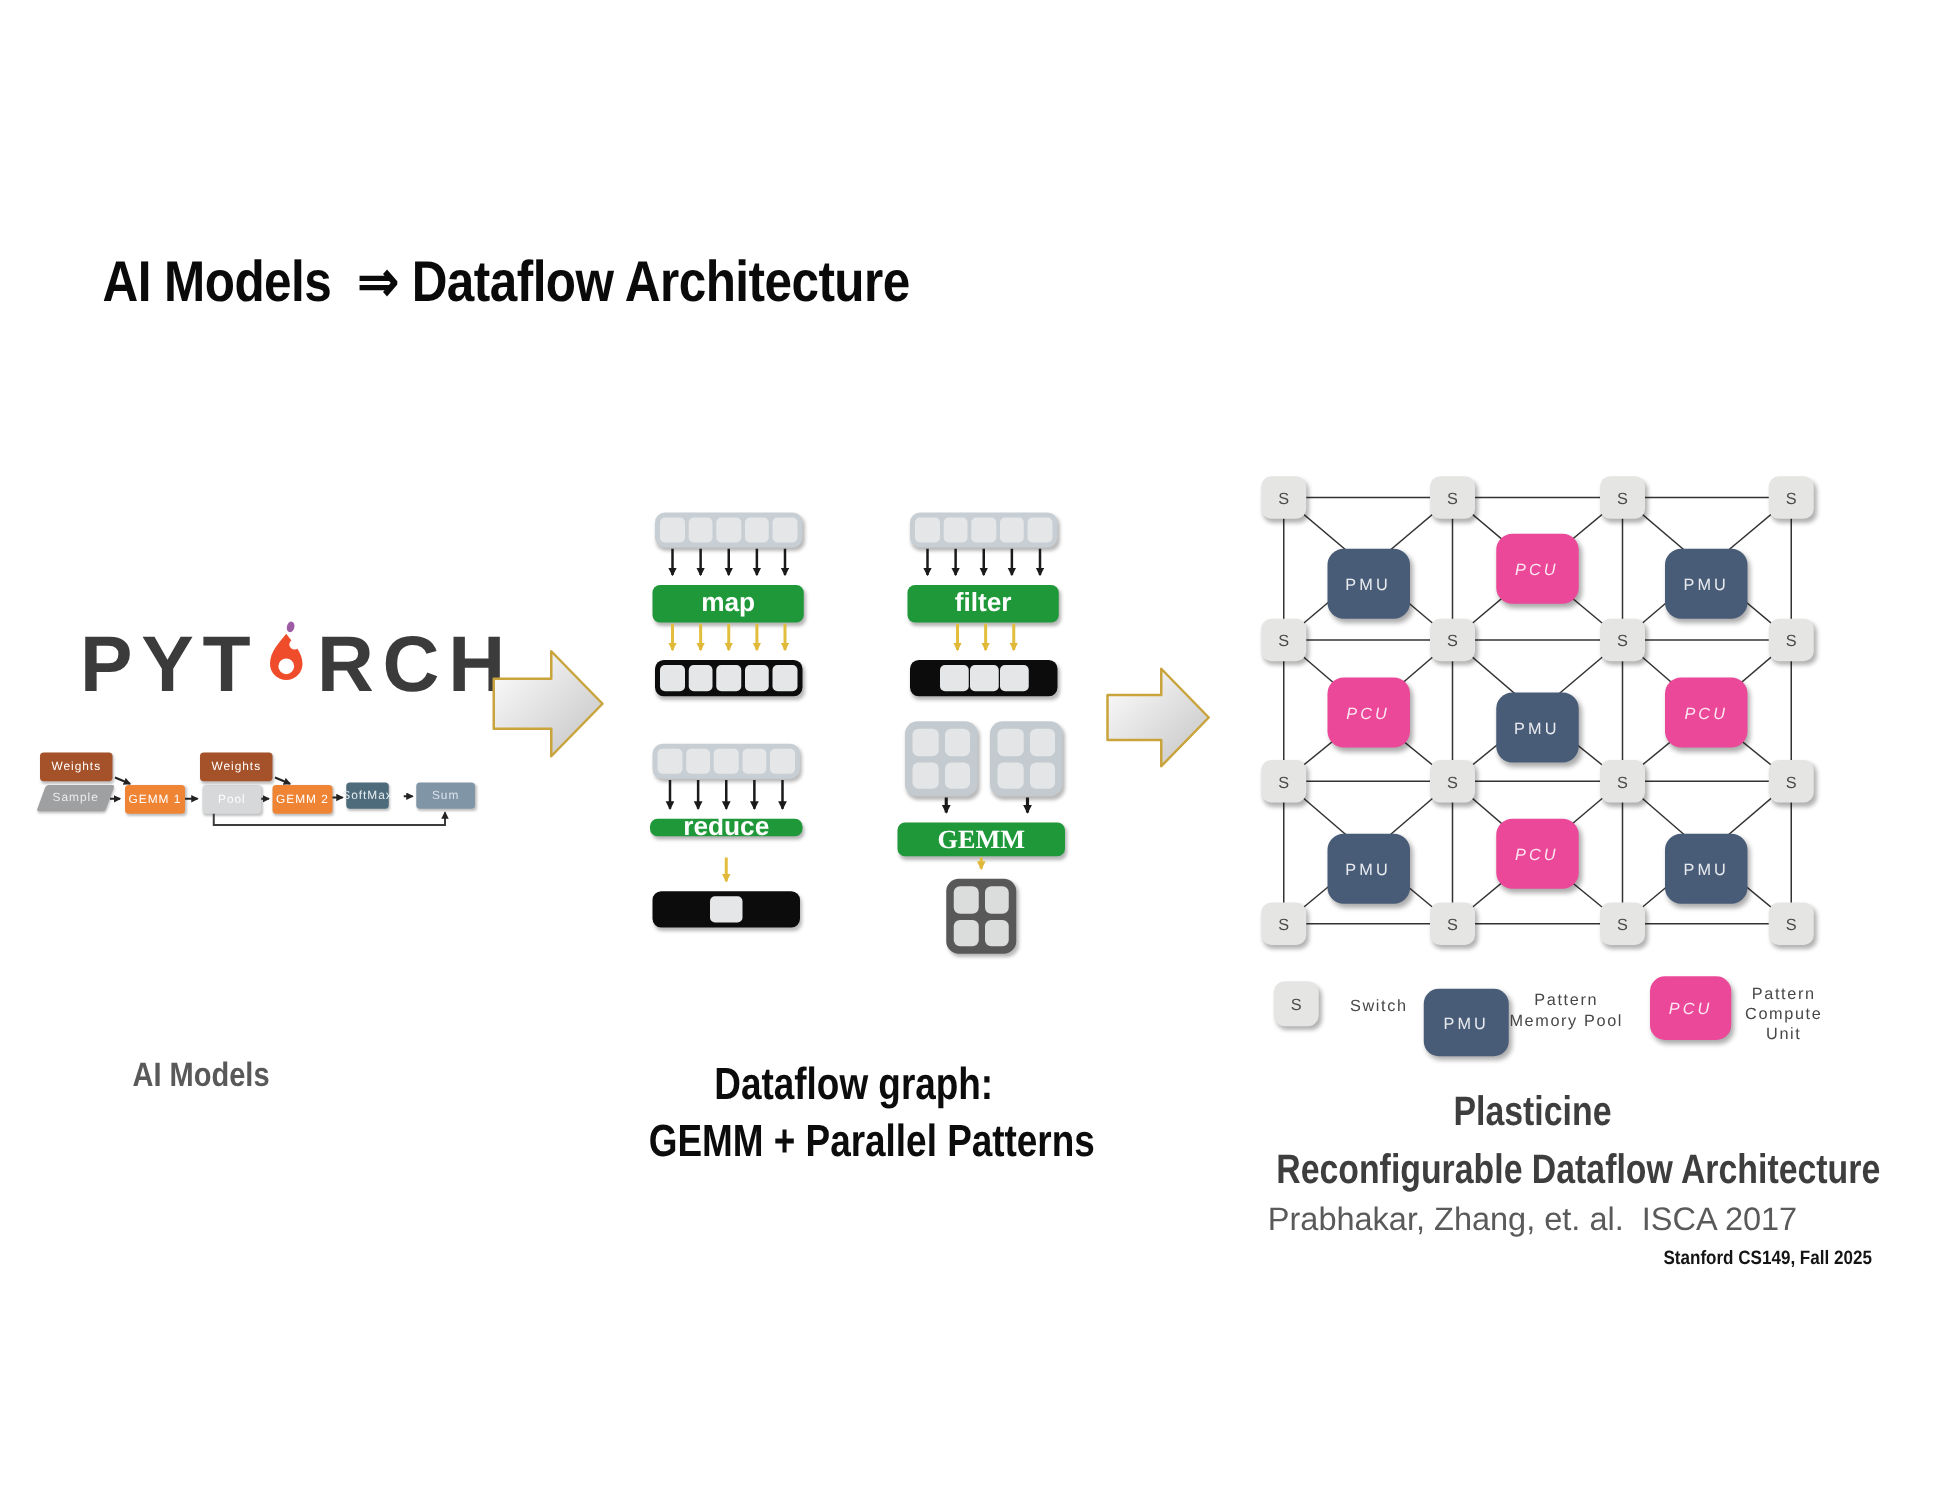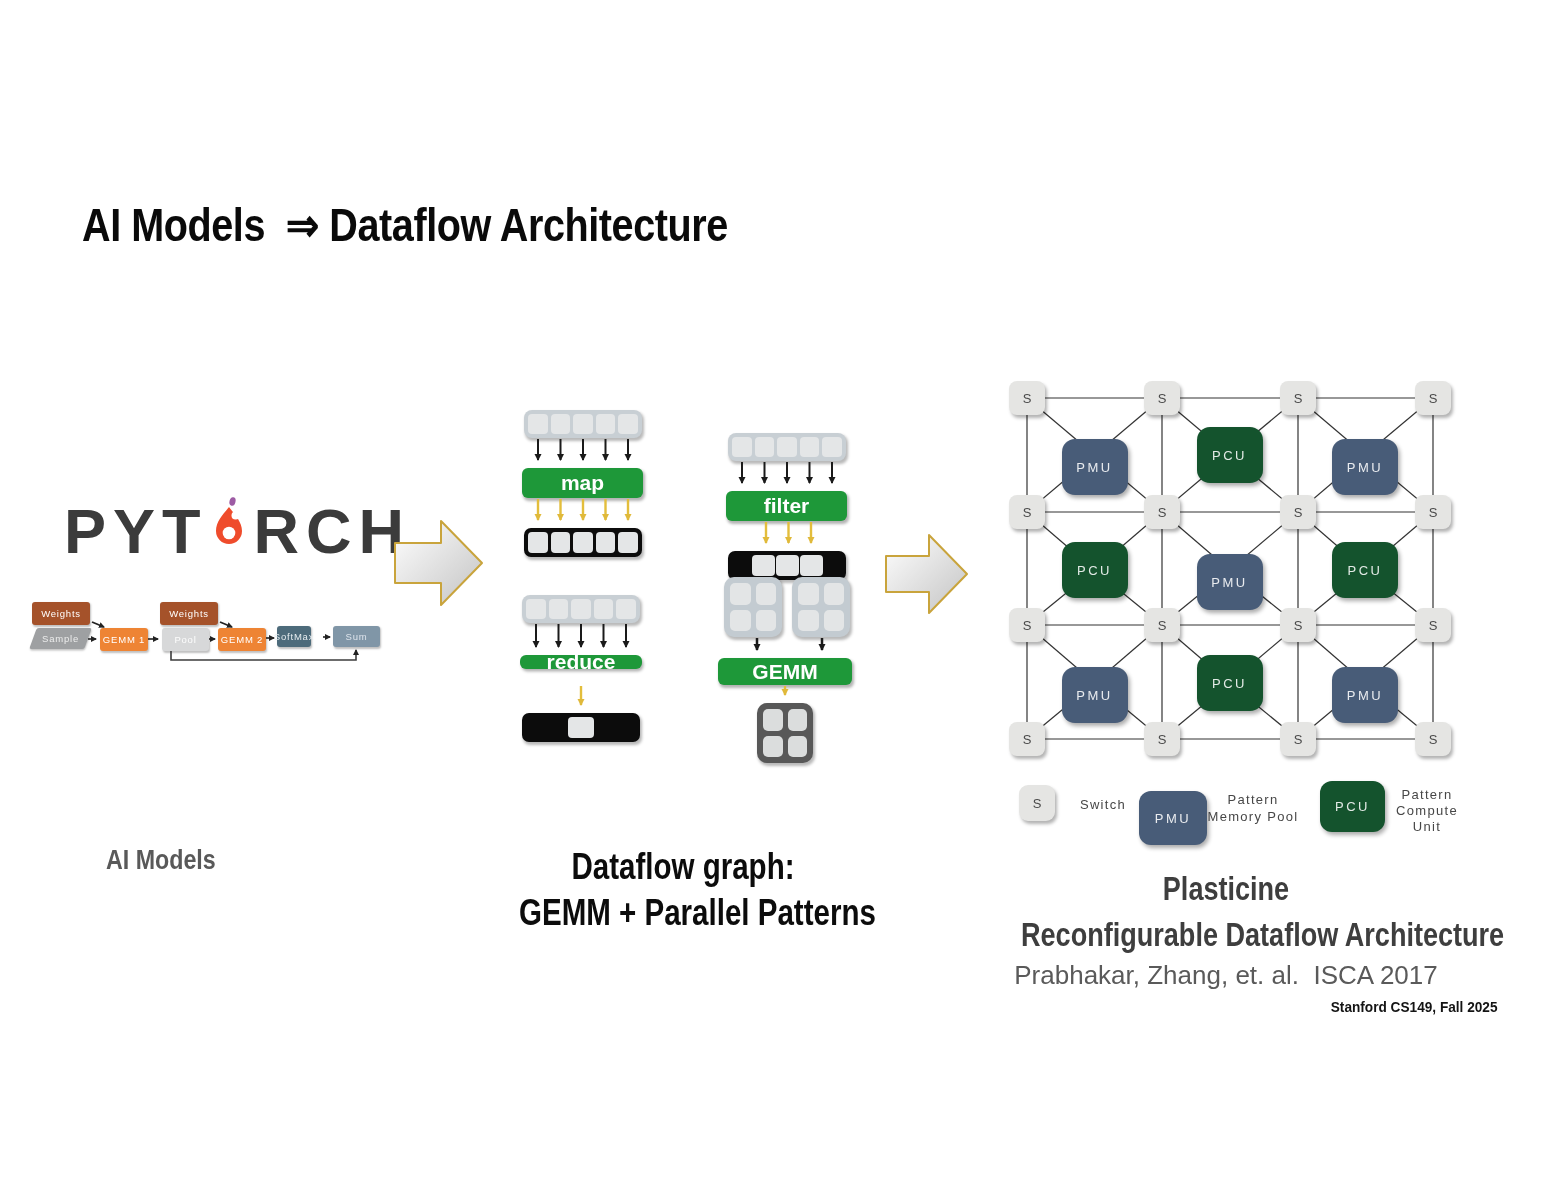--- a/index.html
+++ b/index.html
@@ -97,21 +97,21 @@
     display:flex; align-items:center; justify-content:center;
     font-size:13px; color:#4a4a4a; box-shadow:2px 3px 3.5px rgba(0,0,0,0.3);
   }
   .unit {
     position:absolute; width:66px; height:56px; border-radius:13px;
     display:flex; align-items:center; justify-content:center;
     font-size:13px; letter-spacing:2.5px; color:rgba(255,255,255,0.88);
     box-shadow:2px 3px 4px rgba(0,0,0,0.33);
   }
   .unit.pmu { background:#485C78;margin-top:12px; }
-  .unit.pcu { background:#14532d; }
+  .unit.pcu { background:#ec4899;font-style:italic; }
 
   
   .lg-s   { left:1019px; top:785px; width:36px; height:36px; border-radius:9px; background:#E5E5E3;
             display:flex; align-items:center; justify-content:center; font-size:13px; color:#4a4a4a;
             box-shadow:2px 3px 3.5px rgba(0,0,0,0.3); position:absolute; }
   .lg-pmu { left:1139px; top:779px; width:68px; height:54px; border-radius:12px; }
   .lg-pcu { left:1320px; top:781px; width:65px; height:51px; border-radius:12px; }
   .lg-txt { position:absolute; font-size:13px; color:#474747; letter-spacing:1.3px; text-align:center; line-height:17px; }
   .lg-txt-switch { left:1064px; top:796px; width:78px; }
   .lg-txt-pmu    { left:1206px; top:791px; width:94px; }
@@ -212,21 +212,21 @@
     </svg>
     <div class="bar outbar" style="left:2px; top:120px; width:118px; height:29px;">
         <i></i>
         <i></i>
         <i></i>
         <i></i>
         <i></i>
       </div>
   </div>
 
-  <div class="pat" style="left:726px; top:431px; width:121px; height:150px;">
+  <div class="pat" style="left:726px; top:408px; width:121px; height:150px;">
     <div class="bar inbar" style="left:2px; top:2px; width:118px; height:28px;">
         <i></i>
         <i></i>
         <i></i>
         <i></i>
         <i></i>
       </div>
     <svg class="abs" style="left:2px; top:30px;" width="118" height="30">
       <path d="M14,1 V22" stroke="#1a1a1a" stroke-width="2" marker-end="url(#mb)"></path>
       <path d="M36.5,1 V22" stroke="#1a1a1a" stroke-width="2" marker-end="url(#mb)"></path>
@@ -264,21 +264,21 @@
     </svg>
     <div class="op" style="left:0; top:62px; width:122px; height:14px;">reduce</div>
     <svg class="abs" style="left:2px; top:92px;" width="118" height="28">
       <path d="M59,1 V20" stroke="#E3BE3C" stroke-width="2.4" marker-end="url(#mg)"></path>
     </svg>
     <div class="bar outbar center1" style="left:2px; top:120px; width:118px; height:29px;">
         <i></i>
       </div>
   </div>
 
-  <div class="pat" style="left:718px; top:577px; width:134px; height:190px;">
+  <div class="pat" style="left:718px; top:577px; width:134px; height:190px;font-family:Liberation Serif, serif;">
     <div class="mat" style="left:6px; top:0; width:58px; height:60px;">
         <i></i>
         <i></i>
         <i></i>
         <i></i>
       </div>
     <div class="mat" style="left:74px; top:0; width:58px; height:60px;">
         <i></i>
         <i></i>
         <i></i>

